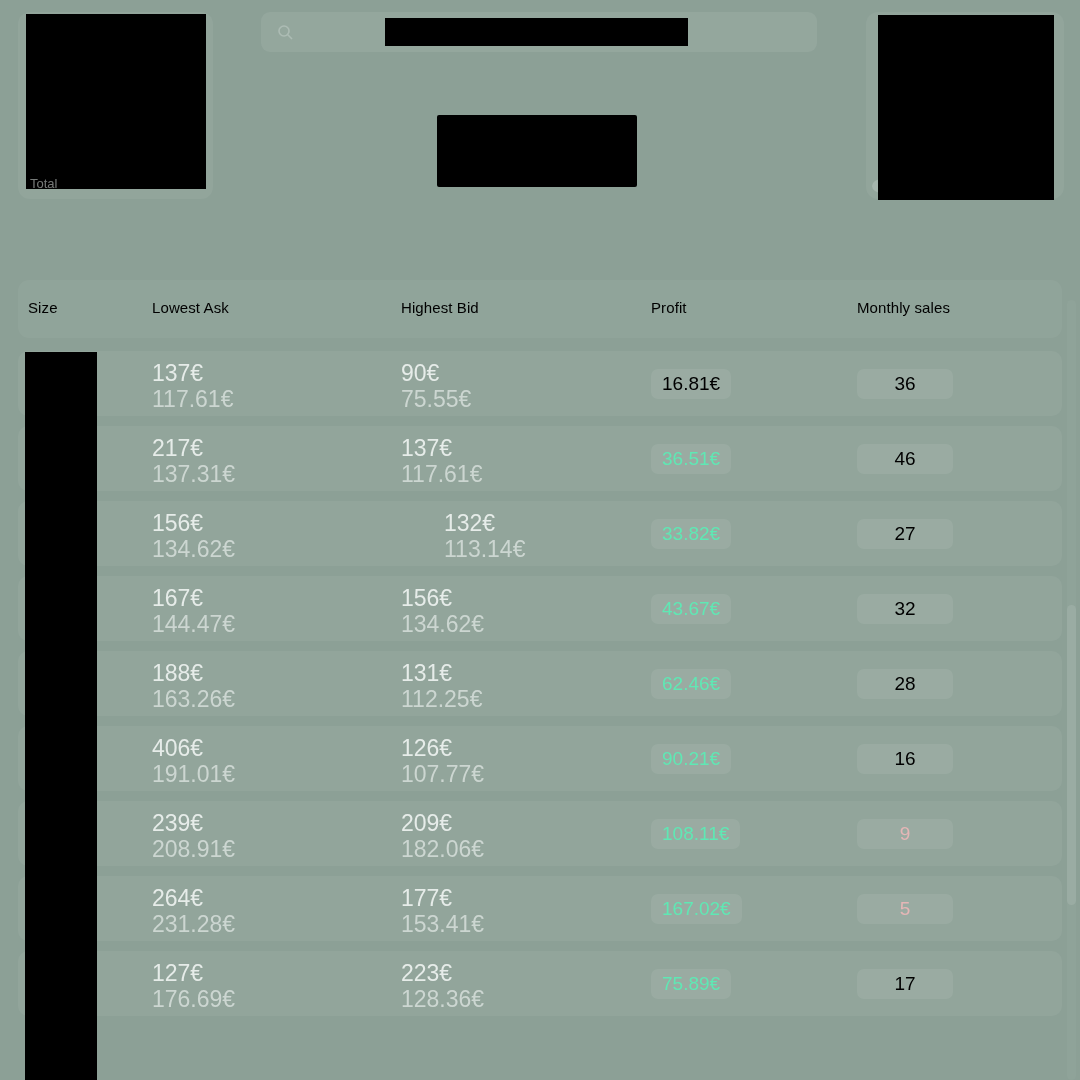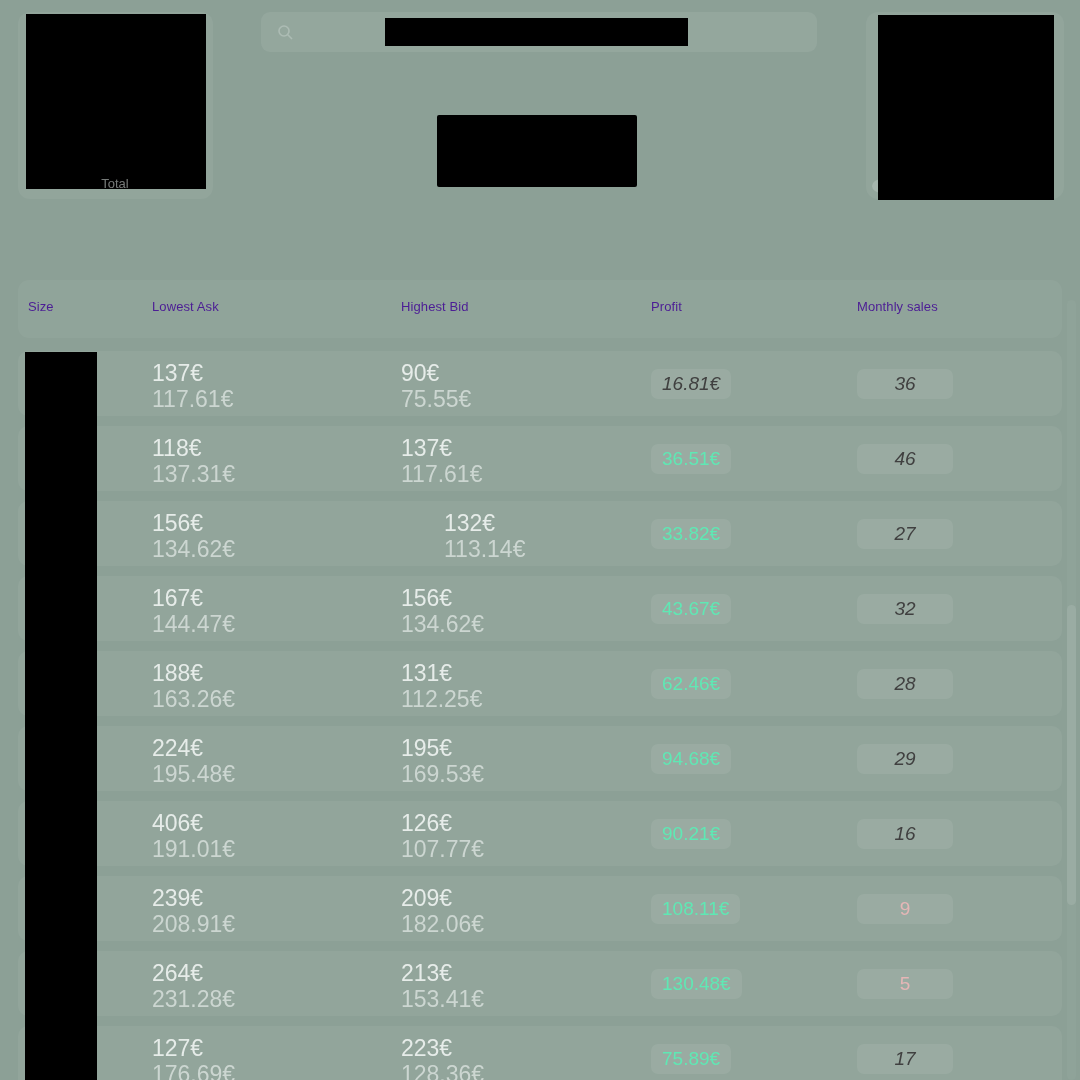--- a/index.html
+++ b/index.html
@@ -40,21 +40,21 @@
     left: 8px; top: 2px;
     width: 180px;
     height: 175px;
     background: #000;
   }
   .panel-left .stat-row {
     position: absolute;
     left: 12px; bottom: 8px;
     width: 170px;
     display: flex;
-    justify-content: center;
+    justify-content: flex-start;
     font-size: 13px;
     color: #d7dedb;
     opacity: 0.55;
   }
 
   
   .searchbar {
     position: absolute;
     left: 261px; top: 12px;
     width: 556px;
@@ -121,22 +121,22 @@
   .table-header {
     position: relative;
     margin: 0 18px;
     height: 58px;
     background: rgba(255,255,255,0.045);
     border-radius: 11px;
   }
   .table-header .th {
     position: absolute;
     top: 19px;
-    font-size: 13px;
-    color: #4c1d95;
+    font-size: 15px;
+    color: #000000;
     letter-spacing: 0.1px;
     white-space: nowrap;
   }
 
   
   .c-size   { left: 10px;  }
   .c-ask    { left: 134px; }
   .c-bid    { left: 383px; }
   .c-profit { left: 633px; }
   .c-sales  { left: 839px; }
@@ -180,21 +180,21 @@
     background: rgba(255,255,255,0.075);
     font-size: 19px;
     line-height: 30px;
     text-align: center;
     white-space: nowrap;
   }
   .pill.profit { left: 633px; }
   .pill.sales  { left: 839px; width: 96px; padding: 0; }
 
   .t-green  { color: #5fe8b4; }
-  .t-yellow { color: #404040; font-style: italic; }
+  .t-yellow { color: #000000; }
   .t-pink   { color: #e5b6b6; }
 
   
   .size-redaction {
     position: absolute;
     left: 25px; top: 352px;
     width: 72px;
     height: 728px;
     background: #000;
     z-index: 5;
@@ -275,21 +275,21 @@
           <div class="v2">75.55€</div>
         </div>
         <div class="pill profit t-yellow">16.81€</div>
         <div class="pill sales t-yellow">36</div>
       </div>
       <div class="row">
         <div class="cell" style="left: 10px;">
           <div class="stack"></div>
         </div>
         <div class="stack" style="left: 134px;">
-          <div class="v1">118€</div>
+          <div class="v1">217€</div>
           <div class="v2">137.31€</div>
         </div>
         <div class="stack" style="left: 383px;">
           <div class="v1">137€</div>
           <div class="v2">117.61€</div>
         </div>
         <div class="pill profit t-green">36.51€</div>
         <div class="pill sales t-yellow">46</div>
       </div>
       <div class="row">
@@ -335,35 +335,20 @@
           <div class="v2">112.25€</div>
         </div>
         <div class="pill profit t-green">62.46€</div>
         <div class="pill sales t-yellow">28</div>
       </div>
       <div class="row">
         <div class="cell" style="left: 10px;">
           <div class="stack"></div>
         </div>
         <div class="stack" style="left: 134px;">
-          <div class="v1">224€</div>
-          <div class="v2">195.48€</div>
-        </div>
-        <div class="stack" style="left: 383px;">
-          <div class="v1">195€</div>
-          <div class="v2">169.53€</div>
-        </div>
-        <div class="pill profit t-green">94.68€</div>
-        <div class="pill sales t-yellow">29</div>
-      </div>
-      <div class="row">
-        <div class="cell" style="left: 10px;">
-          <div class="stack"></div>
-        </div>
-        <div class="stack" style="left: 134px;">
           <div class="v1">406€</div>
           <div class="v2">191.01€</div>
         </div>
         <div class="stack" style="left: 383px;">
           <div class="v1">126€</div>
           <div class="v2">107.77€</div>
         </div>
         <div class="pill profit t-green">90.21€</div>
         <div class="pill sales t-yellow">16</div>
       </div>
@@ -384,24 +369,24 @@
       </div>
       <div class="row">
         <div class="cell" style="left: 10px;">
           <div class="stack"></div>
         </div>
         <div class="stack" style="left: 134px;">
           <div class="v1">264€</div>
           <div class="v2">231.28€</div>
         </div>
         <div class="stack" style="left: 383px;">
-          <div class="v1">213€</div>
+          <div class="v1">177€</div>
           <div class="v2">153.41€</div>
         </div>
-        <div class="pill profit t-green">130.48€</div>
+        <div class="pill profit t-green">167.02€</div>
         <div class="pill sales t-pink">5</div>
       </div>
       <div class="row">
         <div class="cell" style="left: 10px;">
           <div class="stack"></div>
         </div>
         <div class="stack" style="left: 134px;">
           <div class="v1">127€</div>
           <div class="v2">176.69€</div>
         </div>

